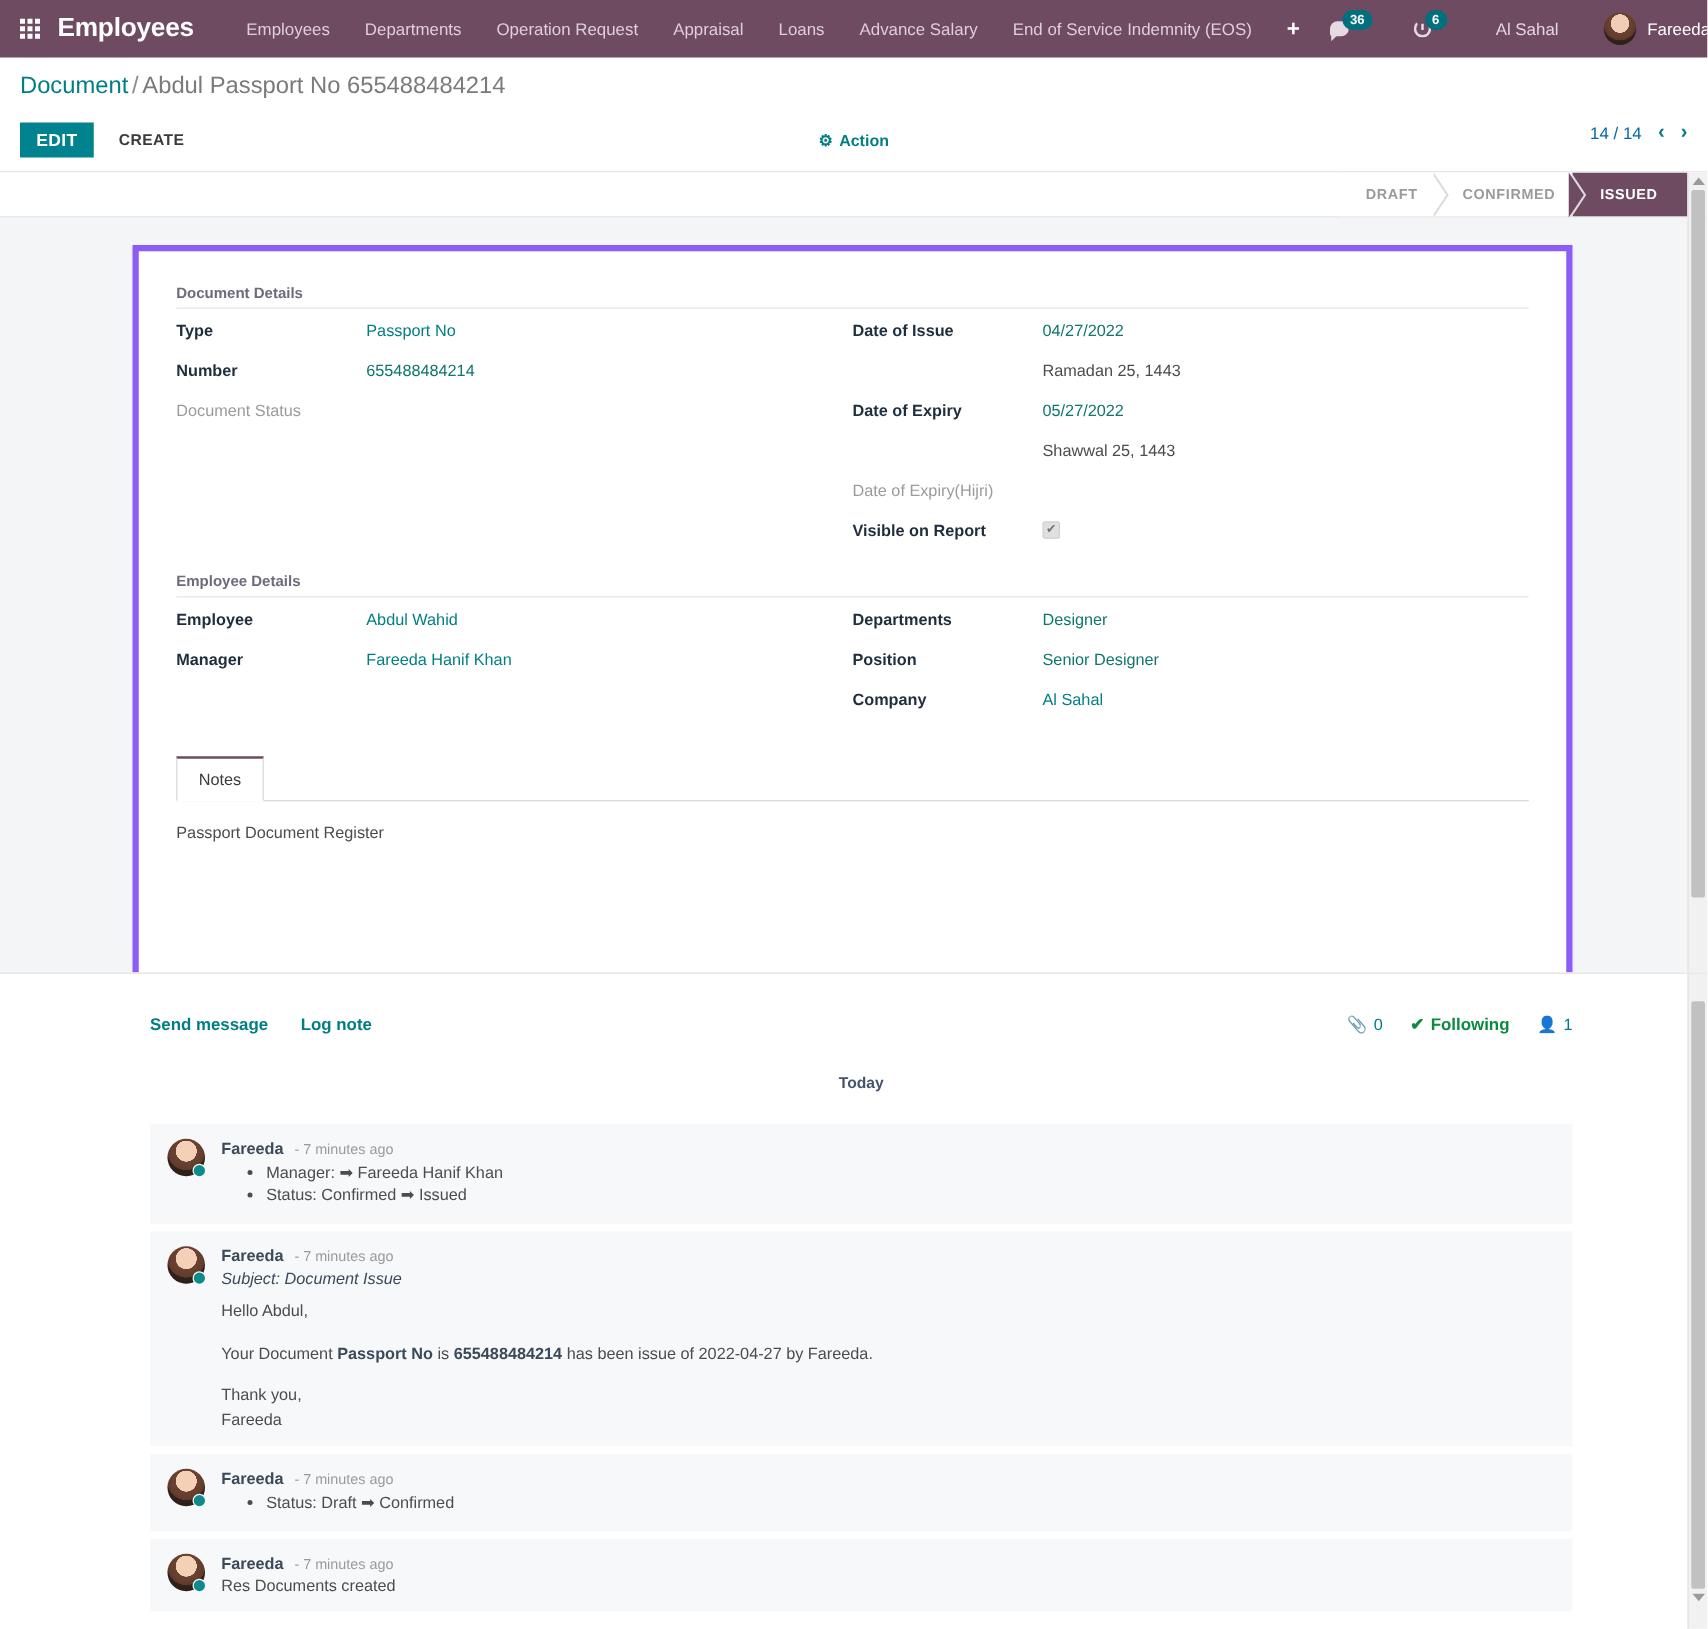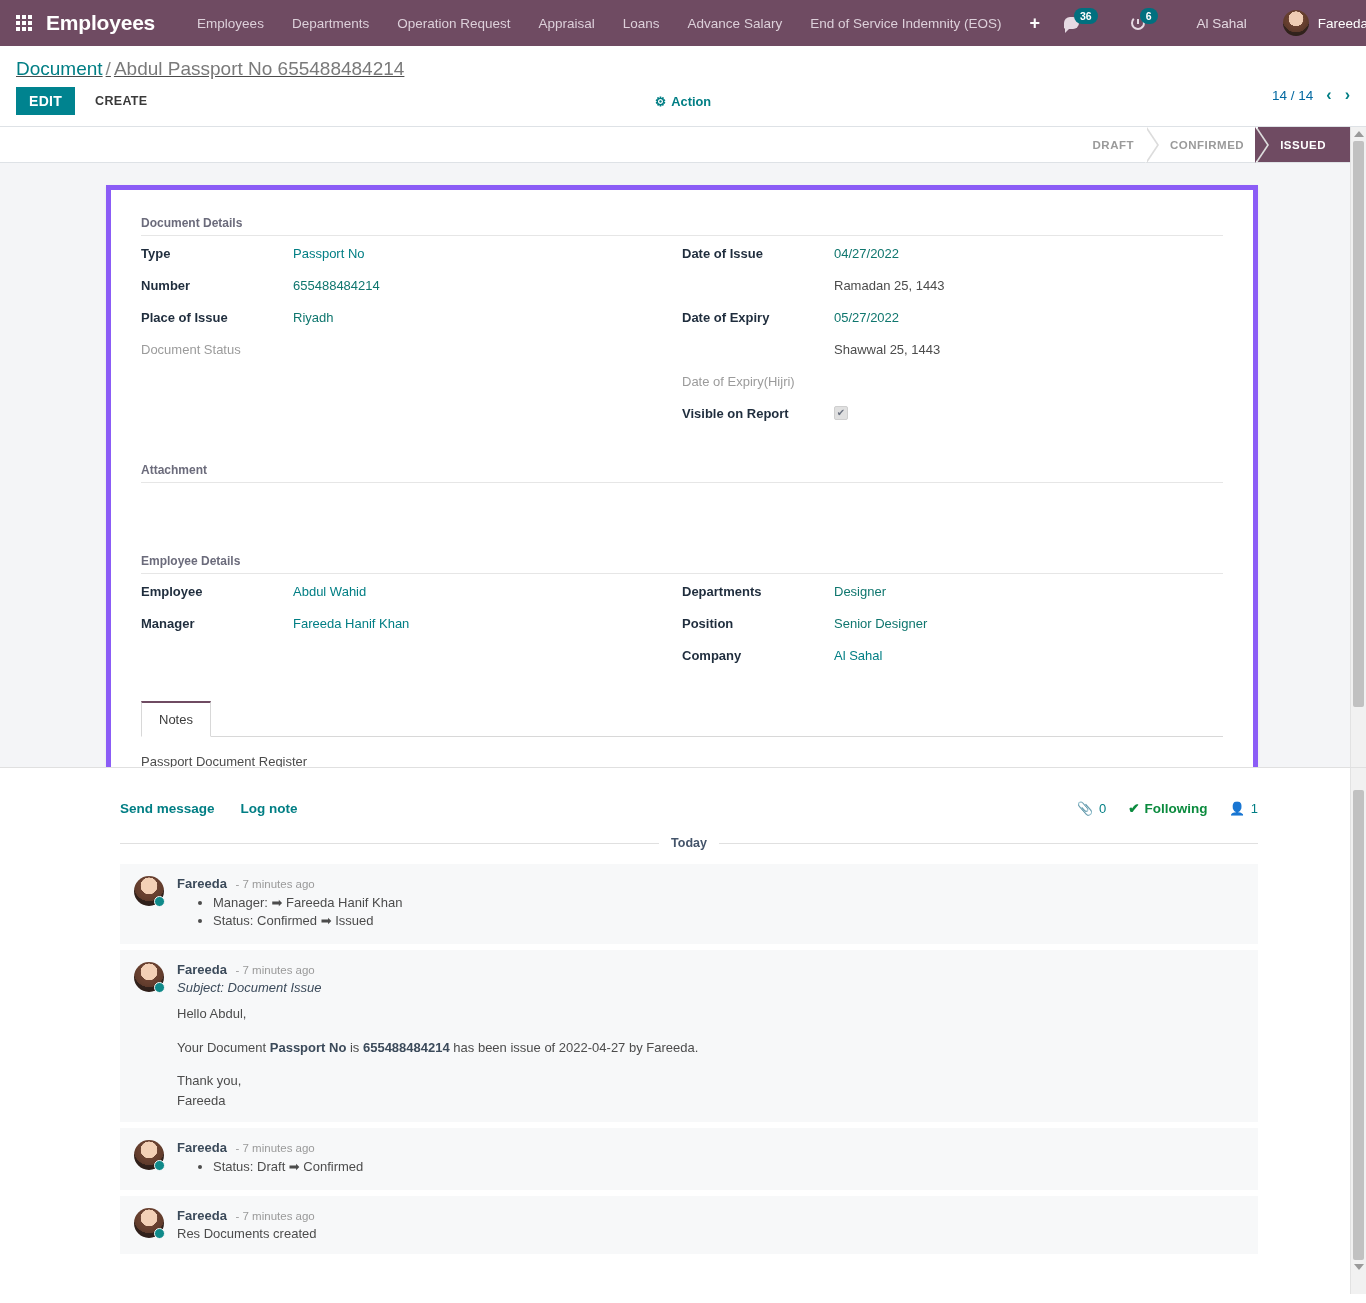--- a/index.html
+++ b/index.html
@@ -97,21 +97,21 @@
   }
   .user-name { color: #ffffff; font-size: 13.5px; white-space: nowrap; }
 
   
   .control-panel {
     background: #ffffff;
     padding: 12px 16px 0 16px;
     border-bottom: 1px solid #dee2e6;
     position: relative;
   }
-  .breadcrumb { font-size: 19px; margin-bottom: 7px; text-decoration: underline; }
+  .breadcrumb { font-size: 19px; margin-bottom: 18px; }
   .bc-link { color: #017e84; cursor: pointer; }
   .bc-sep { color: #8a8a8a; padding: 0 3px; }
   .bc-current { color: #7a7a7a; }
   .cp-buttons-row { display: flex; align-items: center; position: relative; padding-bottom: 11px; }
   .btn-edit {
     background: #00838f; color: #fff; border: none;
     font-size: 14px; font-weight: bold; letter-spacing: .3px;
     padding: 6px 13px; cursor: pointer; font-family: inherit;
   }
   .btn-create {
@@ -229,20 +229,21 @@
   .chatter-inner { padding: 16px 108px 0 120px; }
   .chatter-topbar { display: flex; align-items: center; position: relative; padding-bottom: 14px; margin-top: 16px; }
   .ct-link { color: #017e84; font-size: 13.5px; font-weight: bold; margin-right: 26px; cursor: pointer; }
   .ct-right { margin-left: auto; display: flex; align-items: center; gap: 22px; }
   .ct-stat { font-size: 13px; color: #017e84; display: flex; align-items: center; gap: 5px; cursor: pointer; }
   .ct-follow { color: #0b8b3e; font-weight: bold; font-size: 13.5px; display: flex; align-items: center; gap: 5px; cursor: pointer; }
 
   .day-divider {
     display: flex; align-items: center; gap: 12px;
     margin: 6px 0 14px 0;
+    flex-direction: column;
   }
   .day-divider .rule { flex: 1; height: 1px; background: #e0e0e0; }
   .day-divider .label { font-size: 12.5px; font-weight: bold; color: #44546a; }
 
   .msg {
     display: flex; gap: 13px;
     background: #f7f8f9;
     padding: 12px 14px 13px 14px;
     margin-bottom: 6px;
   }
@@ -365,24 +366,20 @@
           <div class="col col-left">
             <div class="field-row">
               <div class="field-label">Type</div>
               <div class="field-value link">Passport No</div>
             </div>
             <div class="field-row">
               <div class="field-label">Number</div>
               <div class="field-value">655488484214</div>
             </div>
             <div class="field-row">
-              <div class="field-label">Place of Issue</div>
-              <div class="field-value">Riyadh</div>
-            </div>
-            <div class="field-row">
               <div class="field-label muted">Document Status</div>
               <div class="field-value"></div>
             </div>
           </div>
           <div class="col">
             <div class="field-row">
               <div class="field-label">Date of Issue</div>
               <div class="field-value">04/27/2022</div>
             </div>
             <div class="field-row sub">
@@ -403,24 +400,20 @@
             </div>
             <div class="field-row">
               <div class="field-label">Visible on Report</div>
               <div class="ro-checkbox">
                 <span>✔</span>
               </div>
             </div>
           </div>
         </div>
 
-        <div class="attachment-block">
-          <div class="group-title">Attachment</div>
-          <div class="attachment-body"></div>
-        </div>
 
         <div class="employee-block">
           <div class="group-title">Employee Details</div>
           <div class="two-col">
             <div class="col col-left">
               <div class="field-row">
                 <div class="field-label">Employee</div>
                 <div class="field-value link">Abdul Wahid</div>
               </div>
               <div class="field-row">

